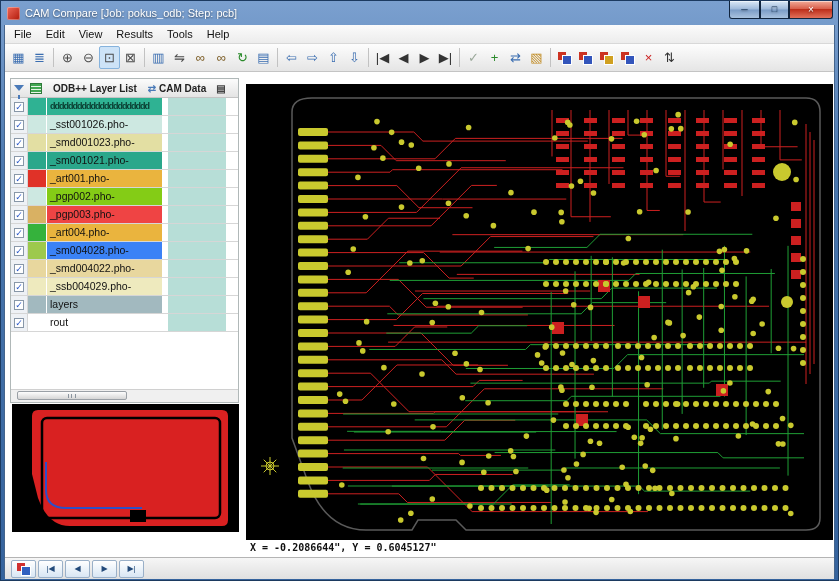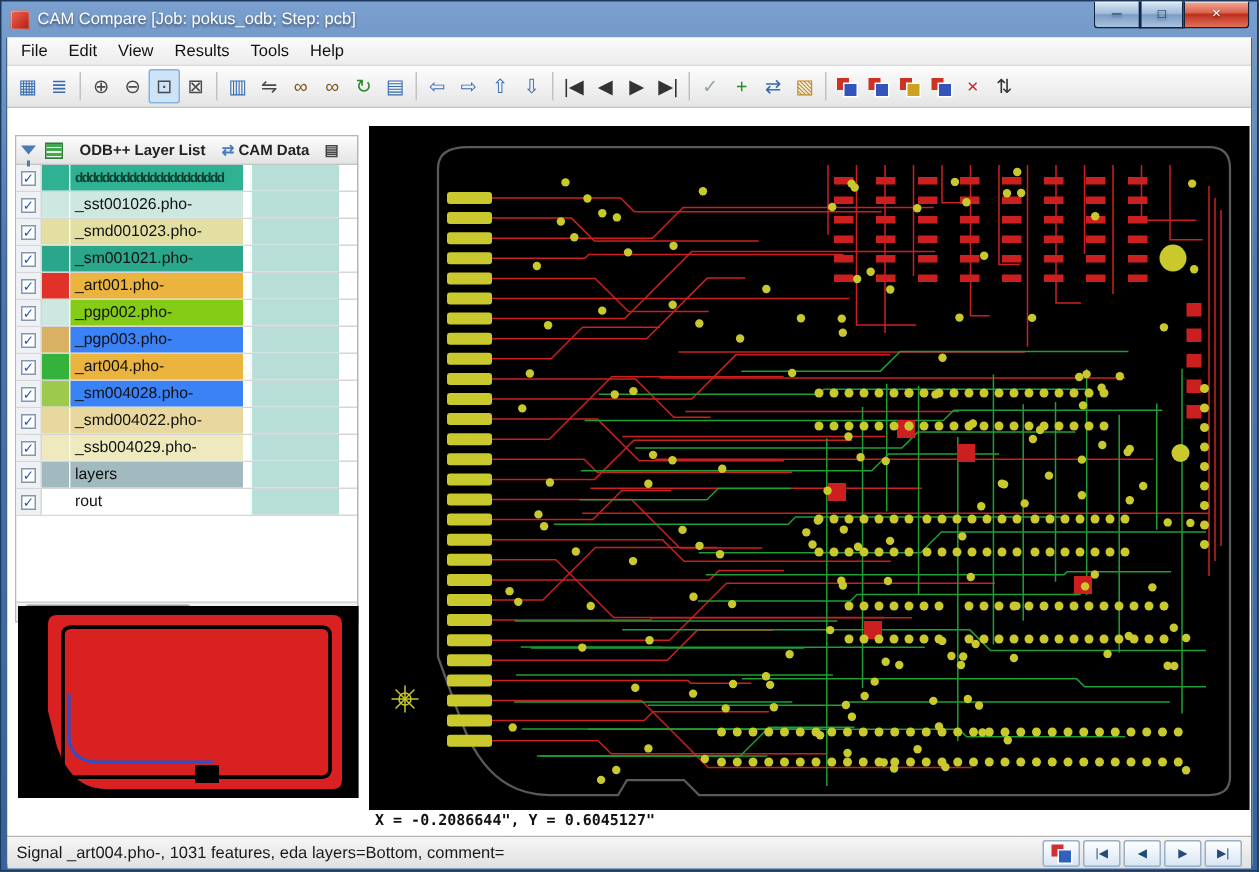--- a/index.html
+++ b/index.html
@@ -36,21 +36,21 @@
   .tb-btn .glyph{font-size:13px;line-height:1;white-space:nowrap}
   .tb-btn.active{background:#cde3f7;border-color:#86b3dd}
   .tb-sep{width:1px;height:19px;background:#c2c2c2;margin:0 3px;flex:none}
   .dual{position:relative;width:13px;height:12px;display:block}
   .dual i{position:absolute;width:8px;height:8px;display:block}
   .dual i:first-child{left:0;top:0}
   .dual i:last-child{right:0;bottom:0;box-shadow:0 0 0 1px #fff}
 
   .workspace{position:relative;height:485px;background:#fff}
 
-  .listview{position:absolute;left:5px;top:18px;width:229px;height:325px;display:flex;flex-direction:column;
+  .listview{position:absolute;left:5px;top:6px;width:229px;height:325px;display:flex;flex-direction:column;
     border:1px solid #b0b8b8;background:#fff;box-sizing:border-box}
   .lheader{height:18px;flex:none;display:flex;align-items:center;background:linear-gradient(#fcfcfc,#e4e4e4);
     border-bottom:1px solid #c4c4c4;font-size:10px;font-weight:bold;color:#222}
   .h-filter{width:16px;display:flex;justify-content:center}
   .funnel{width:0;height:0;border-left:5px solid transparent;border-right:5px solid transparent;
     border-top:6px solid #4a7ab8;position:relative}
   .funnel::after{content:"";position:absolute;left:-1px;top:4px;width:2px;height:4px;background:#4a7ab8}
   .h-green-icon{width:12px;height:11px;margin:0 3px;border:1px solid #2f7a3a;box-sizing:border-box;
     background:repeating-linear-gradient(180deg,#42a852 0 2px,#e8f5e8 2px 3px)}
   .h-layers{width:100px;text-align:center;white-space:nowrap}
@@ -289,21 +289,21 @@
               <span class="c-swatch" style="background: rgb(205, 232, 225);"></span>
               <span class="c-name" style="background: #84cc16;">_pgp002.pho-</span>
               <span class="c-gap"></span>
               <span class="c-cam" style="background: rgb(183, 222, 215);"></span>
             </div>
             <div class="lrow">
               <span class="c-check">
                 <i>✓</i>
               </span>
               <span class="c-swatch" style="background: rgb(217, 177, 99);"></span>
-              <span class="c-name" style="background: #3b82f6;">_pgp003.pho-</span>
+              <span class="c-name" style="background: #ef4444;">_pgp003.pho-</span>
               <span class="c-gap"></span>
               <span class="c-cam" style="background: rgb(183, 222, 215);"></span>
             </div>
             <div class="lrow">
               <span class="c-check">
                 <i>✓</i>
               </span>
               <span class="c-swatch" style="background: rgb(53, 178, 60);"></span>
               <span class="c-name" style="background: rgb(234, 180, 62);">_art004.pho-</span>
               <span class="c-gap"></span>
@@ -897,21 +897,20 @@
             <line x1="15" y1="382" x2="33" y2="382" stroke="#c9c92e" stroke-width="1"></line>
             <line x1="17.7" y1="375.7" x2="30.3" y2="388.3" stroke="#c9c92e" stroke-width="1"></line>
             <line x1="17.7" y1="388.3" x2="30.3" y2="375.7" stroke="#c9c92e" stroke-width="1"></line>
             <circle cx="24" cy="382" r="4" fill="none" stroke="#c9c92e" stroke-width="1"></circle>
           </svg>
       </div>
       <div class="coordbar">X = -0.2086644", Y = 0.6045127"</div>
     </div>
 
     <div class="statusbar">
-      <span class="status-msg">Signal _art004.pho-, 1031 features, eda layers=Bottom, comment=</span>
       <div class="footer-nav">
           <div class="fn-btn">
             <span class="dual">
               <i style="background: rgb(208, 48, 48);"></i>
               <i style="background: rgb(48, 96, 192);"></i>
             </span>
           </div>
           <div class="fn-btn">
             <span class="glyph" style="color: rgb(35, 74, 122);">|◀</span>
           </div>

